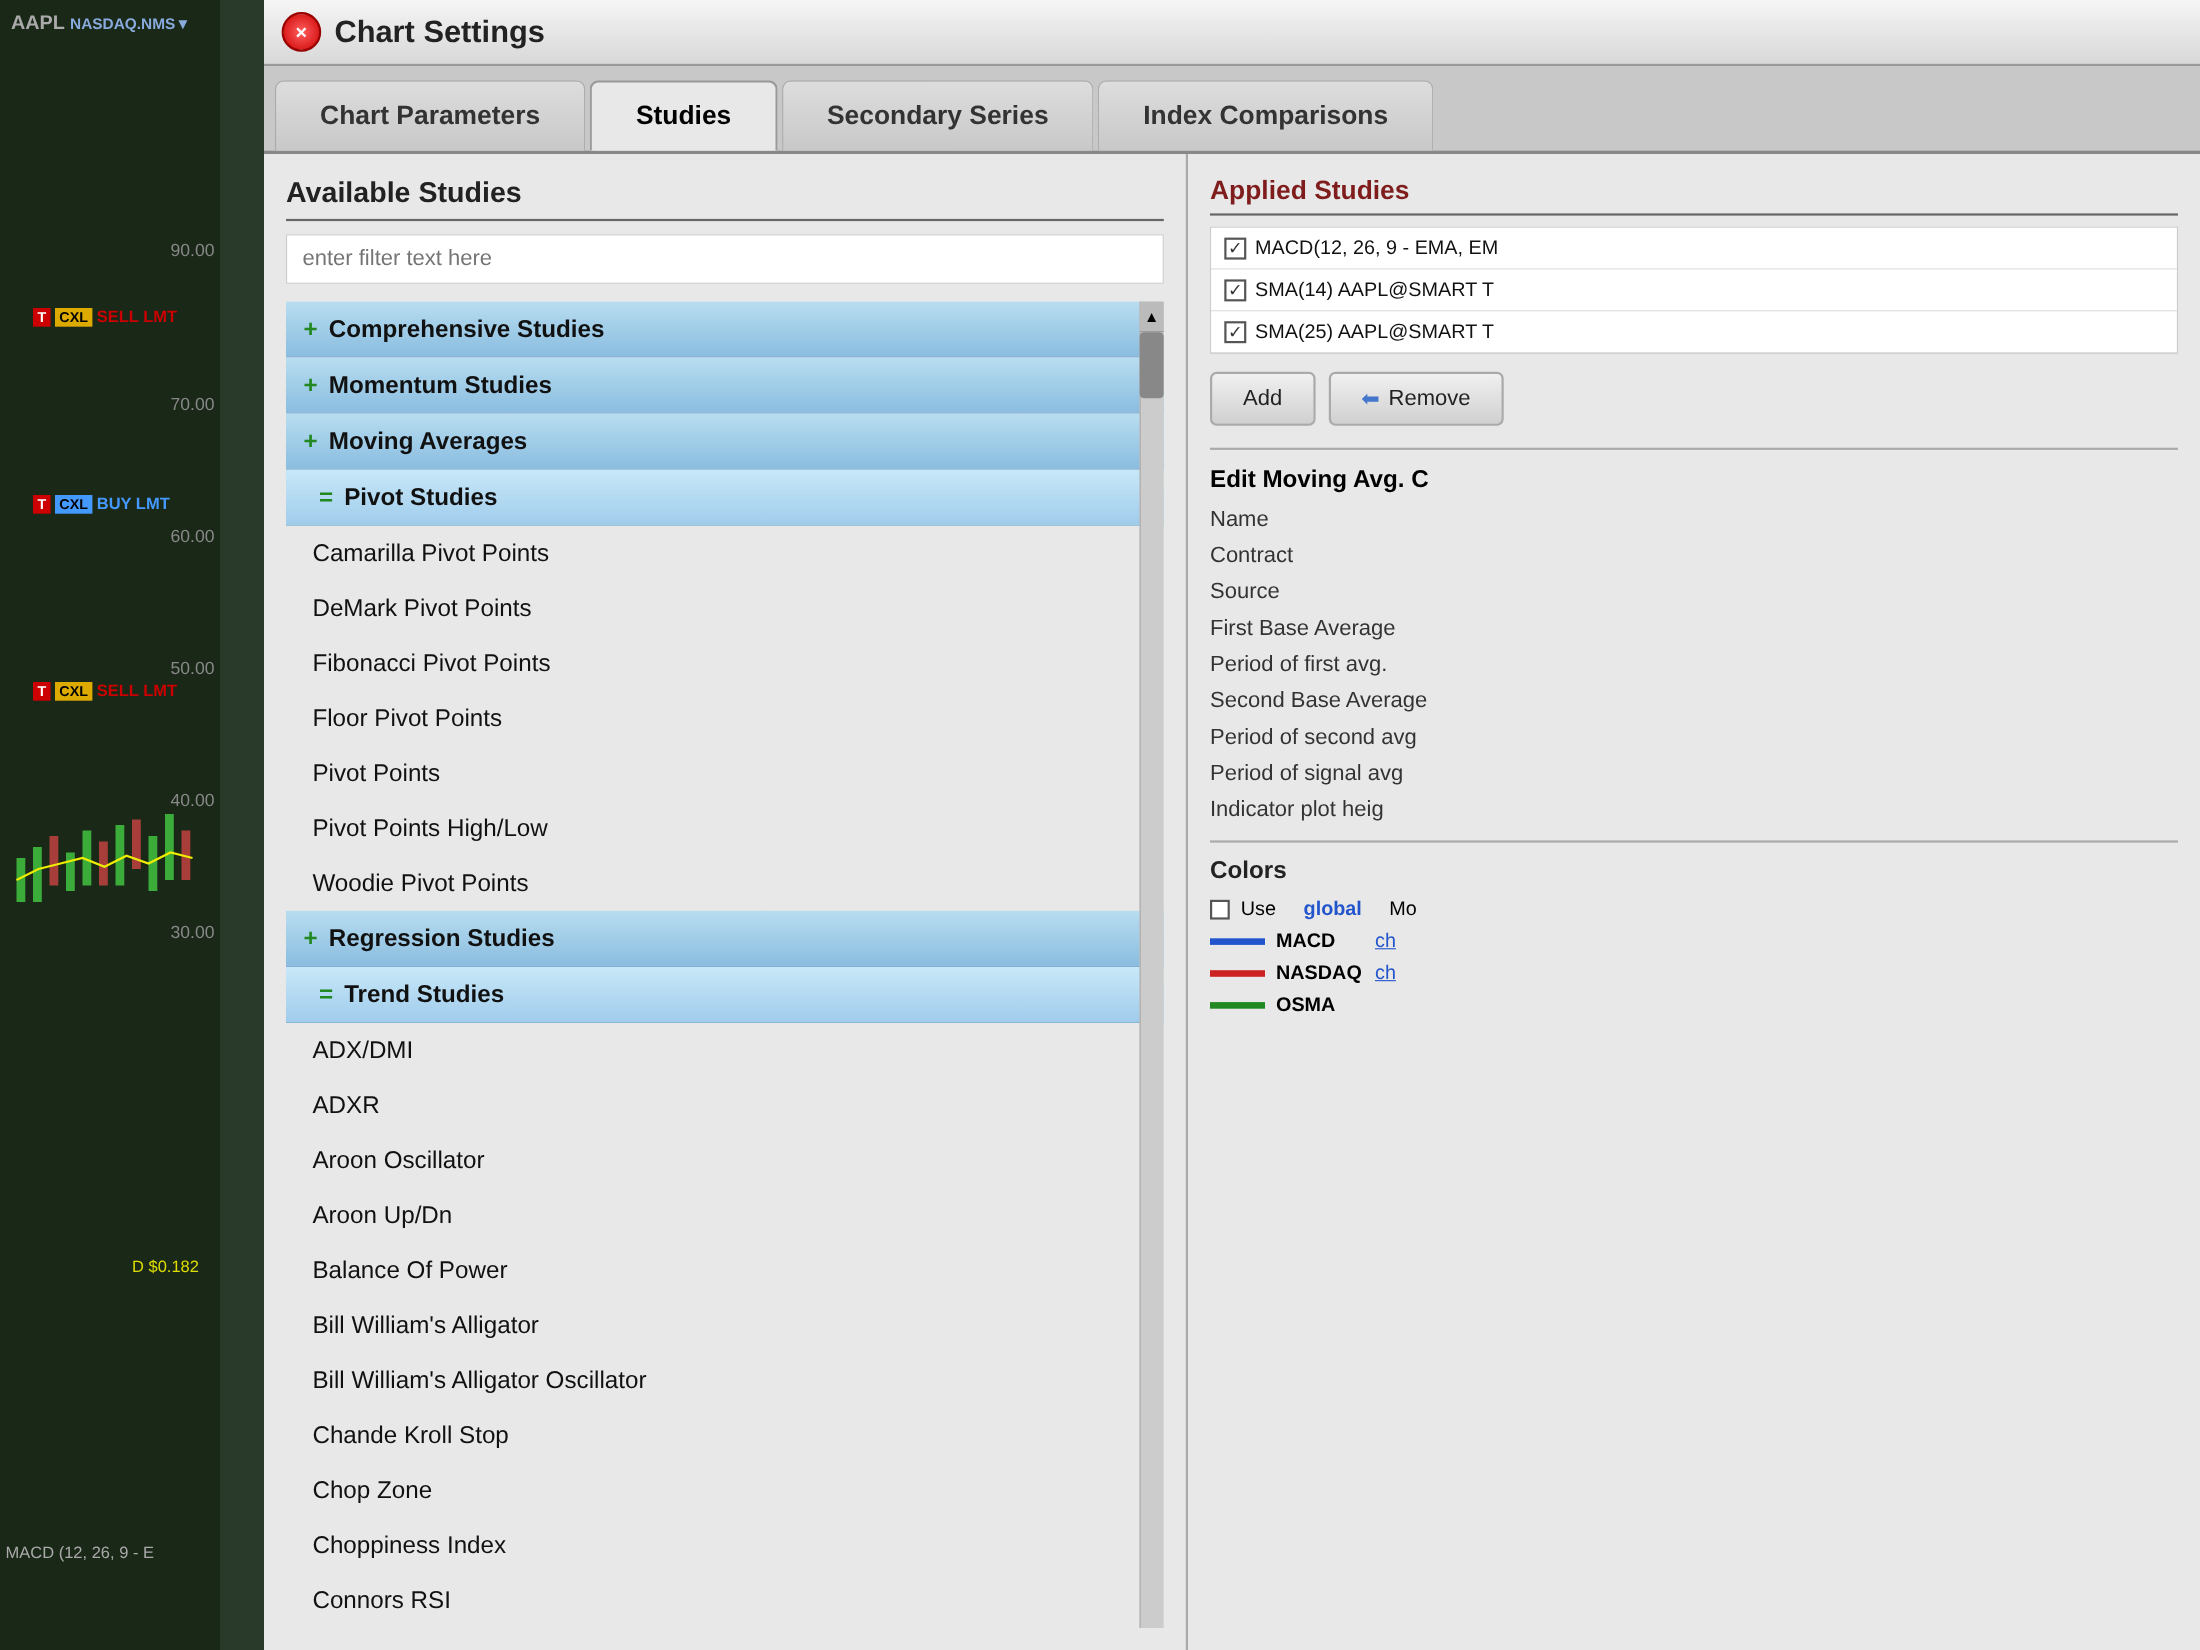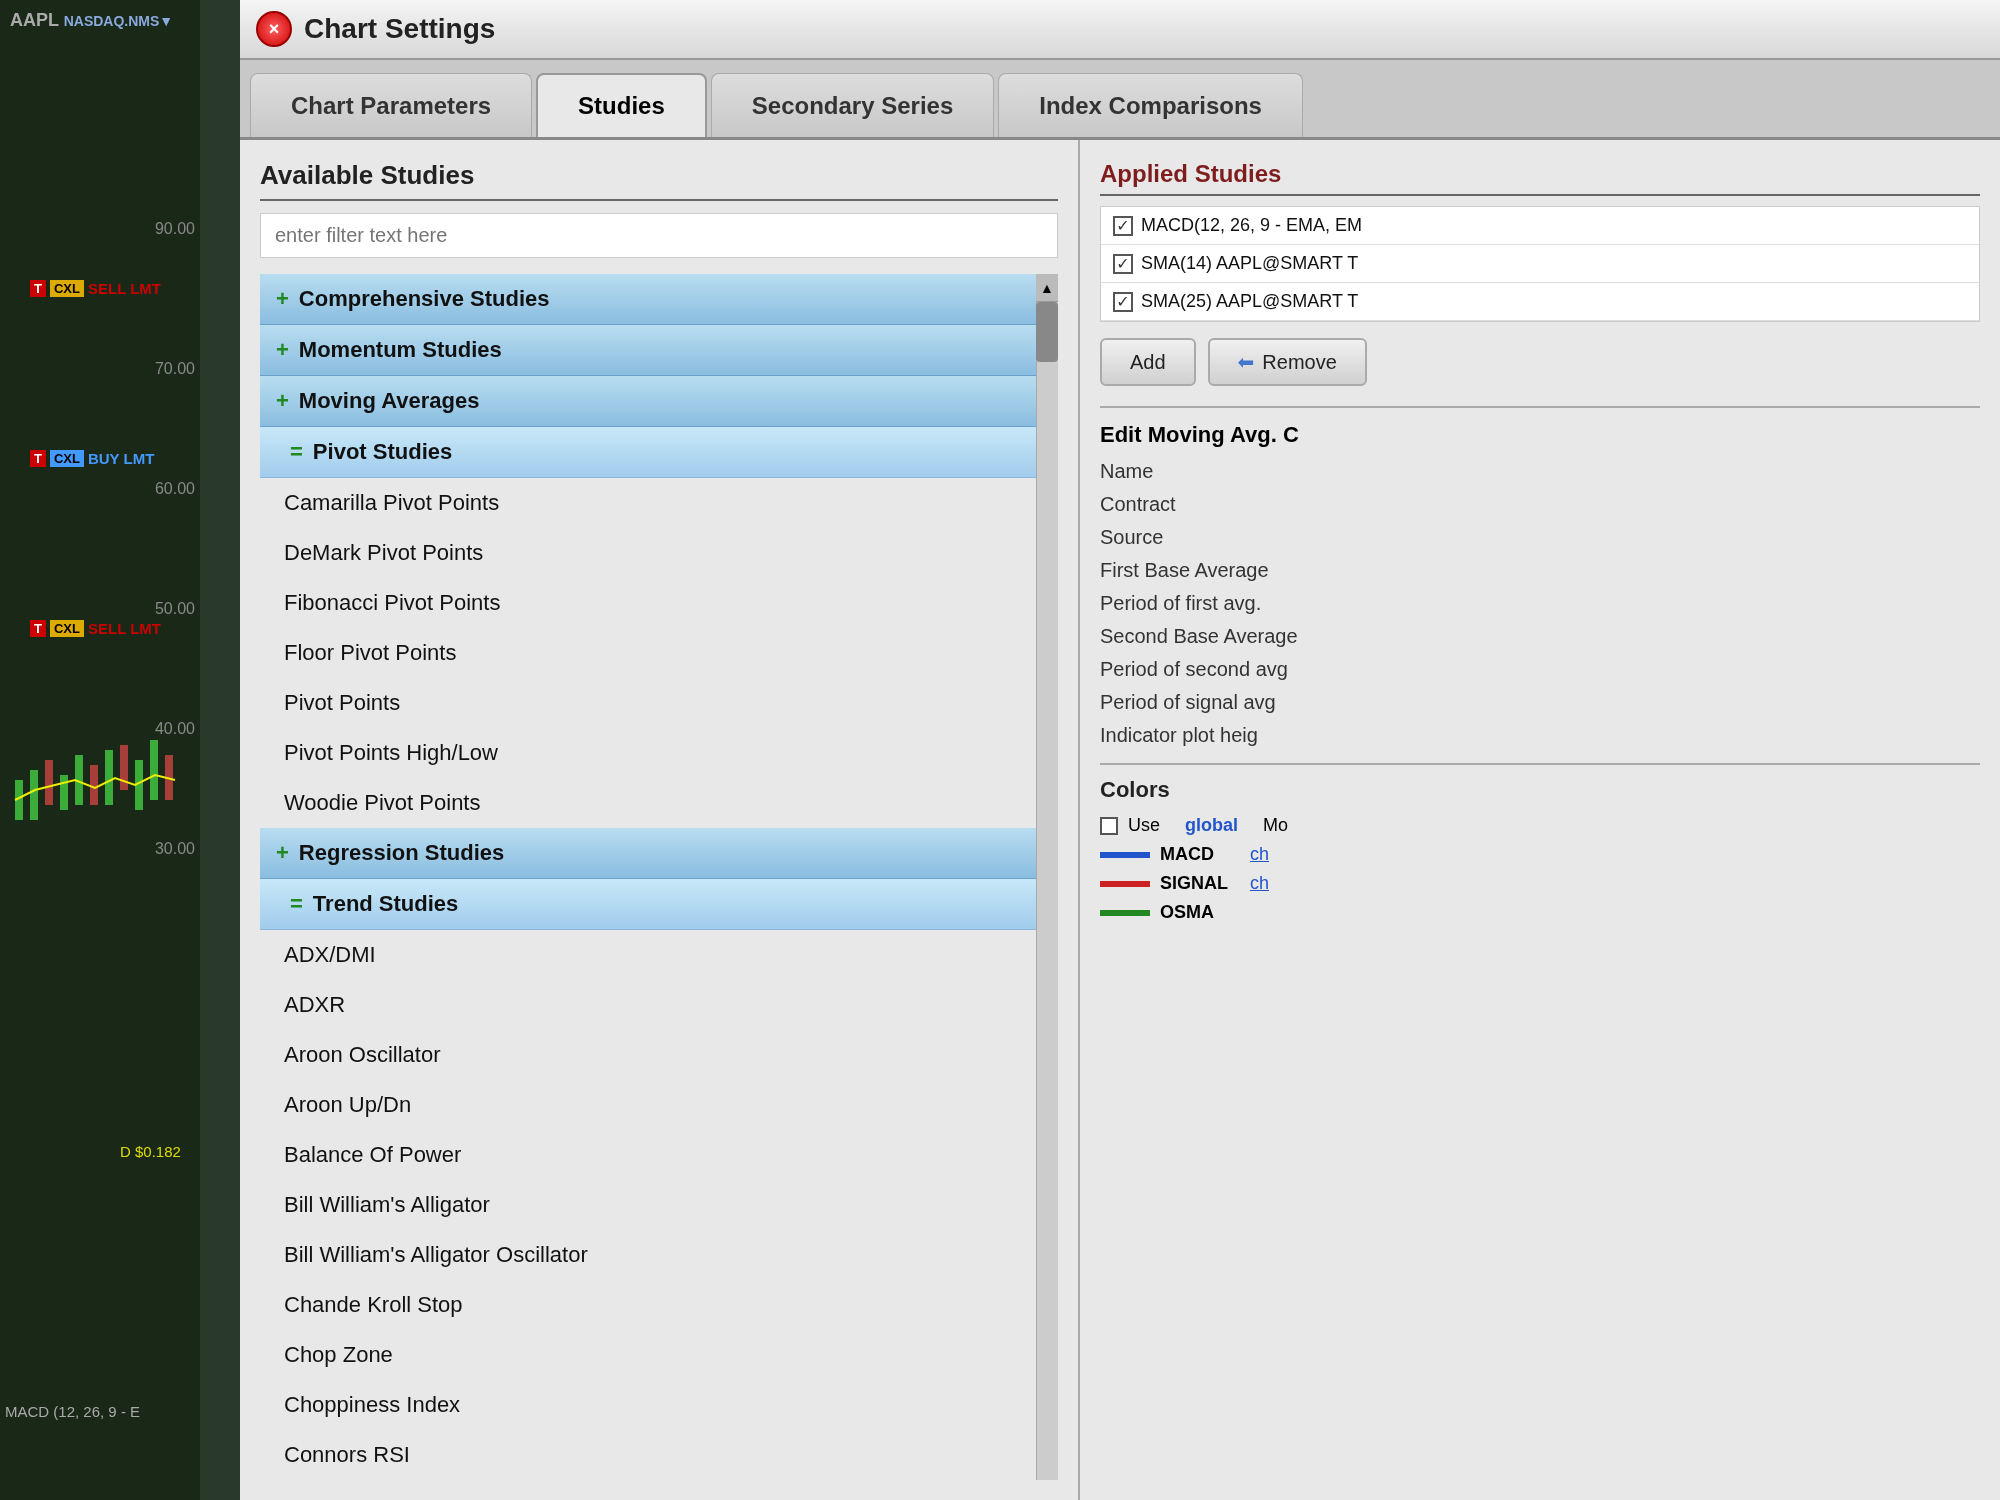--- a/index.html
+++ b/index.html
@@ -596,21 +596,21 @@
           </div>
 
           <div class="color-row">
             <div class="color-swatch-blue"></div>
             <span class="color-label">MACD</span>
             <a class="color-link">ch</a>
           </div>
 
           <div class="color-row">
             <div class="color-swatch-red"></div>
-            <span class="color-label">SIGNAL</span>
+            <span class="color-label">NASDAQ</span>
             <a class="color-link">ch</a>
           </div>
 
           <div class="color-row">
             <div style="width:50px;height:6px;background:#228822;"></div>
             <span class="color-label">OSMA</span>
           </div>
         </div>
       </div>
     </div>

